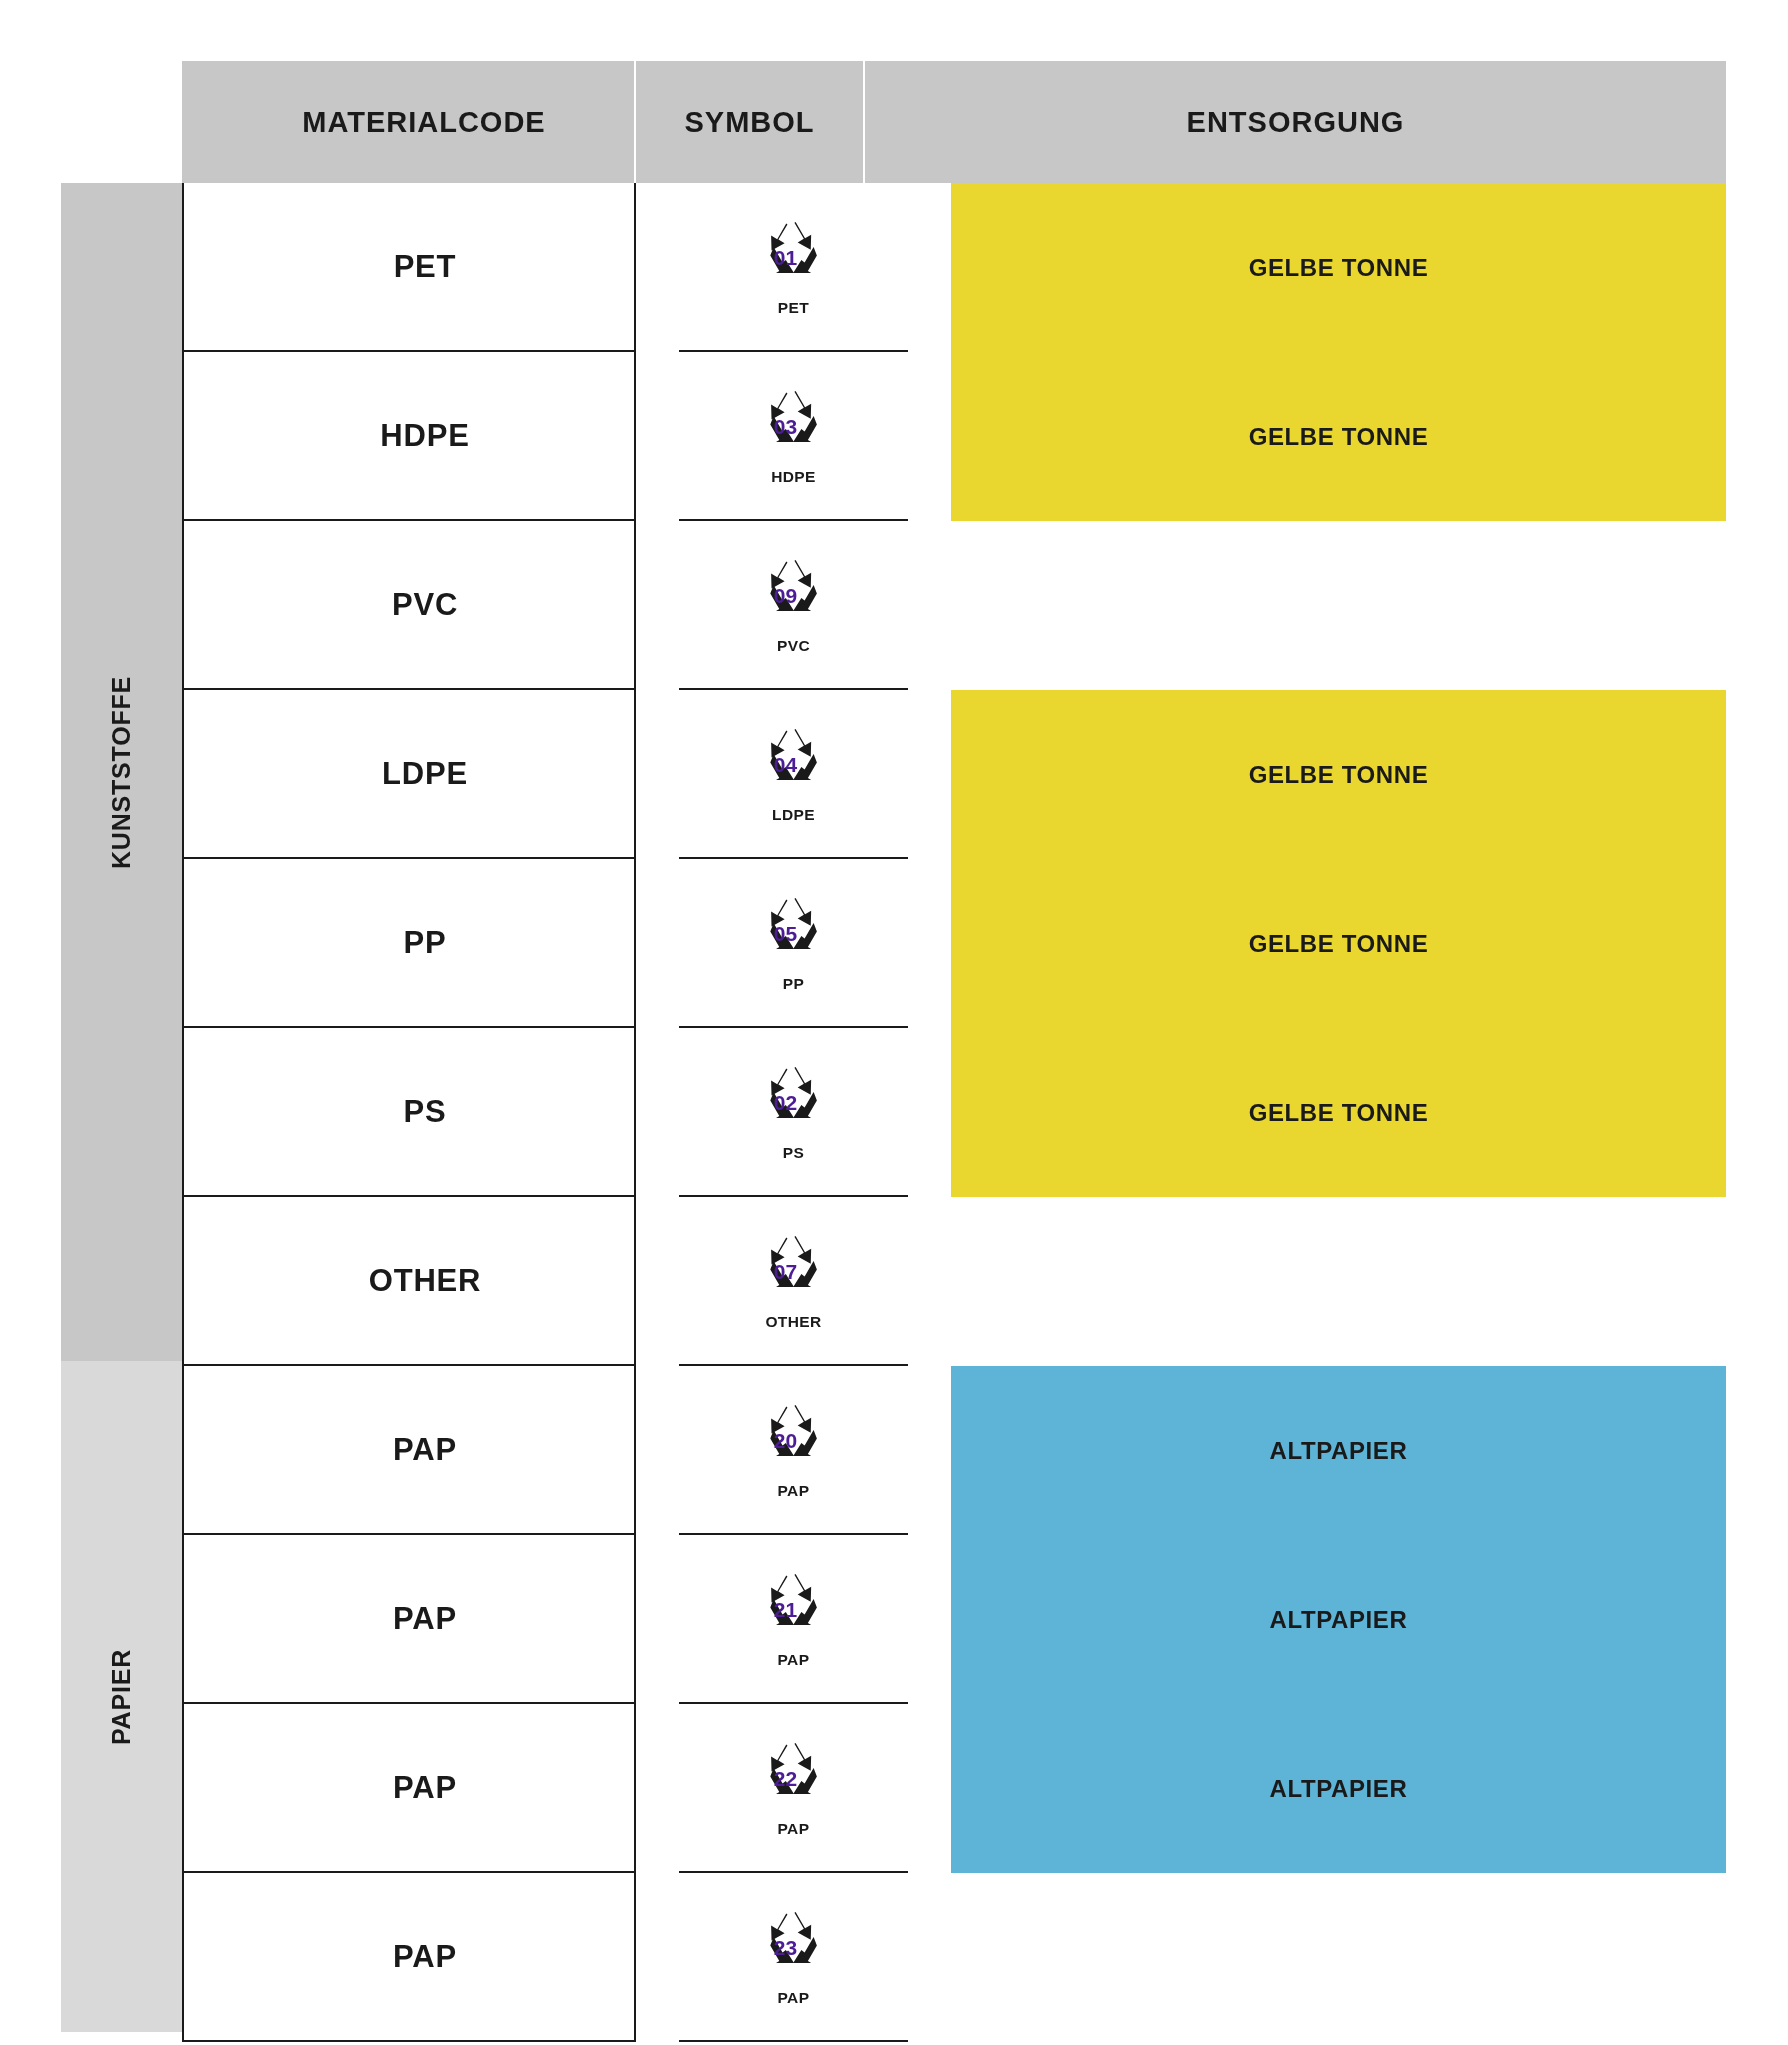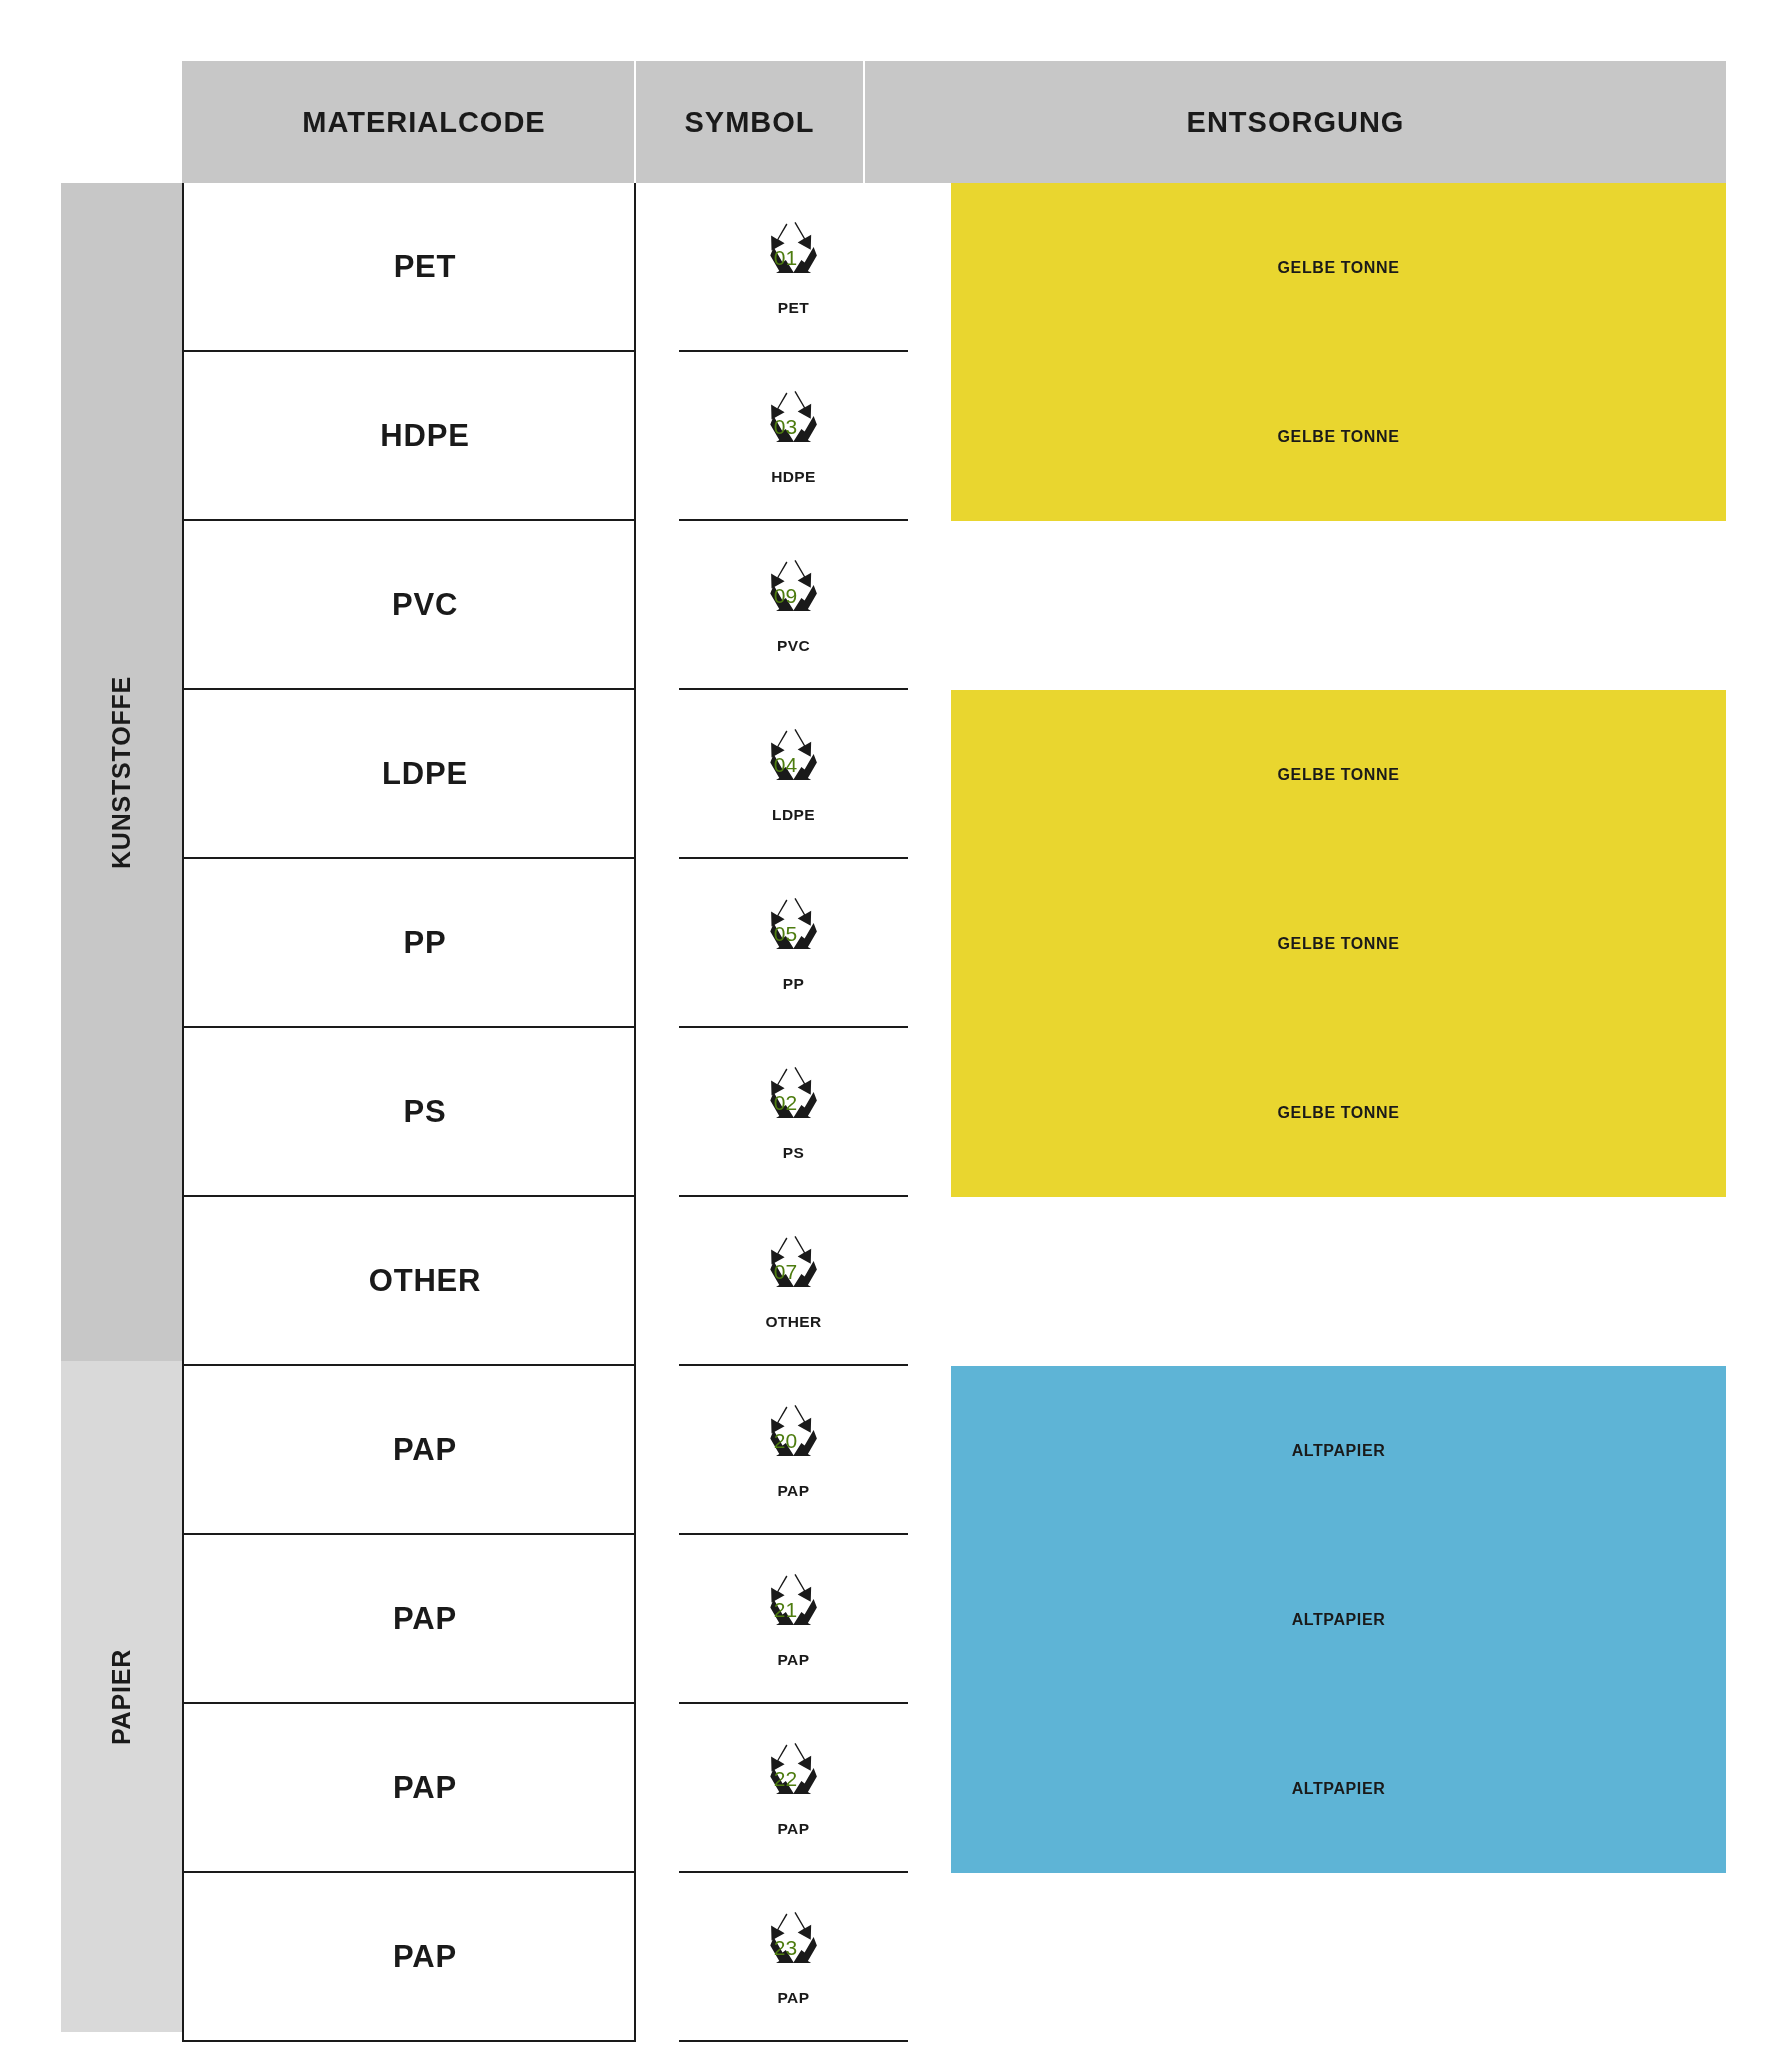--- a/index.html
+++ b/index.html
@@ -113,21 +113,21 @@
   }
 
   .code-text {
     font-weight: bold;
     font-size: 31px;
     letter-spacing: 0.8px;
   }
 
   .disp-text {
     font-weight: bold;
-    font-size: 16px;
+    font-size: 24px;
     letter-spacing: 0.6px;
     line-height: 1.32;
     padding: 0 16.4px;
     text-align: right;
   }
 
   .c-disp.yellow { background: #e9d62f; }
   .c-disp.grey   { background: #8e8e8e; }
   .c-disp.blue   { background: #5eb4d6; }
 
@@ -147,23 +147,23 @@
     color: #1a1a1a;
     margin-top: 0.8px;
   }
   .sym-holder { position: relative; width: 94px; height: 80px; }
   .sym-holder .num {
     position: absolute;
     left: 0; right: 16px;
     top: 50%;
     transform: translateY(-40%);
     text-align: center;
-    font-weight: normal;
+    font-weight: bold;
     font-size: 21px;
-    color: #4d7c0f;
+    color: #4c1d95;
   }
 </style>
 </head>
 <body>
 
 <div class="sheet">
   <div class="table-wrap">
 
     <div class="rail">
       <div class="rail-cell rail-kunststoffe">KUNSTSTOFFE</div>

